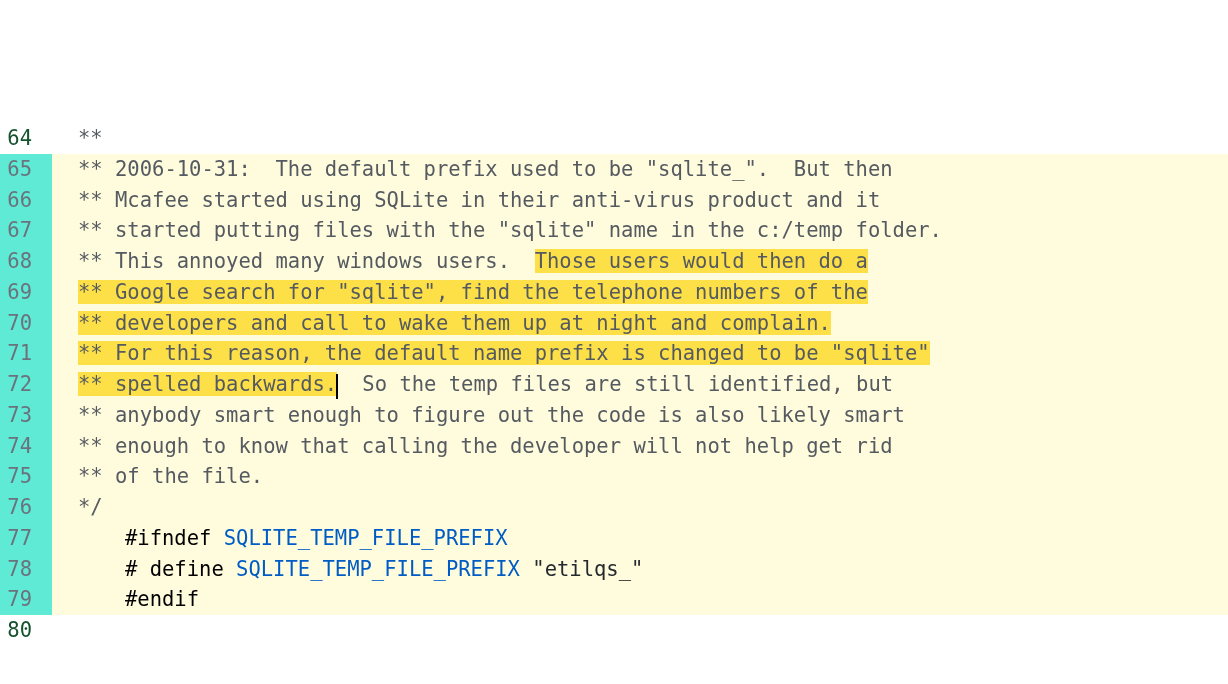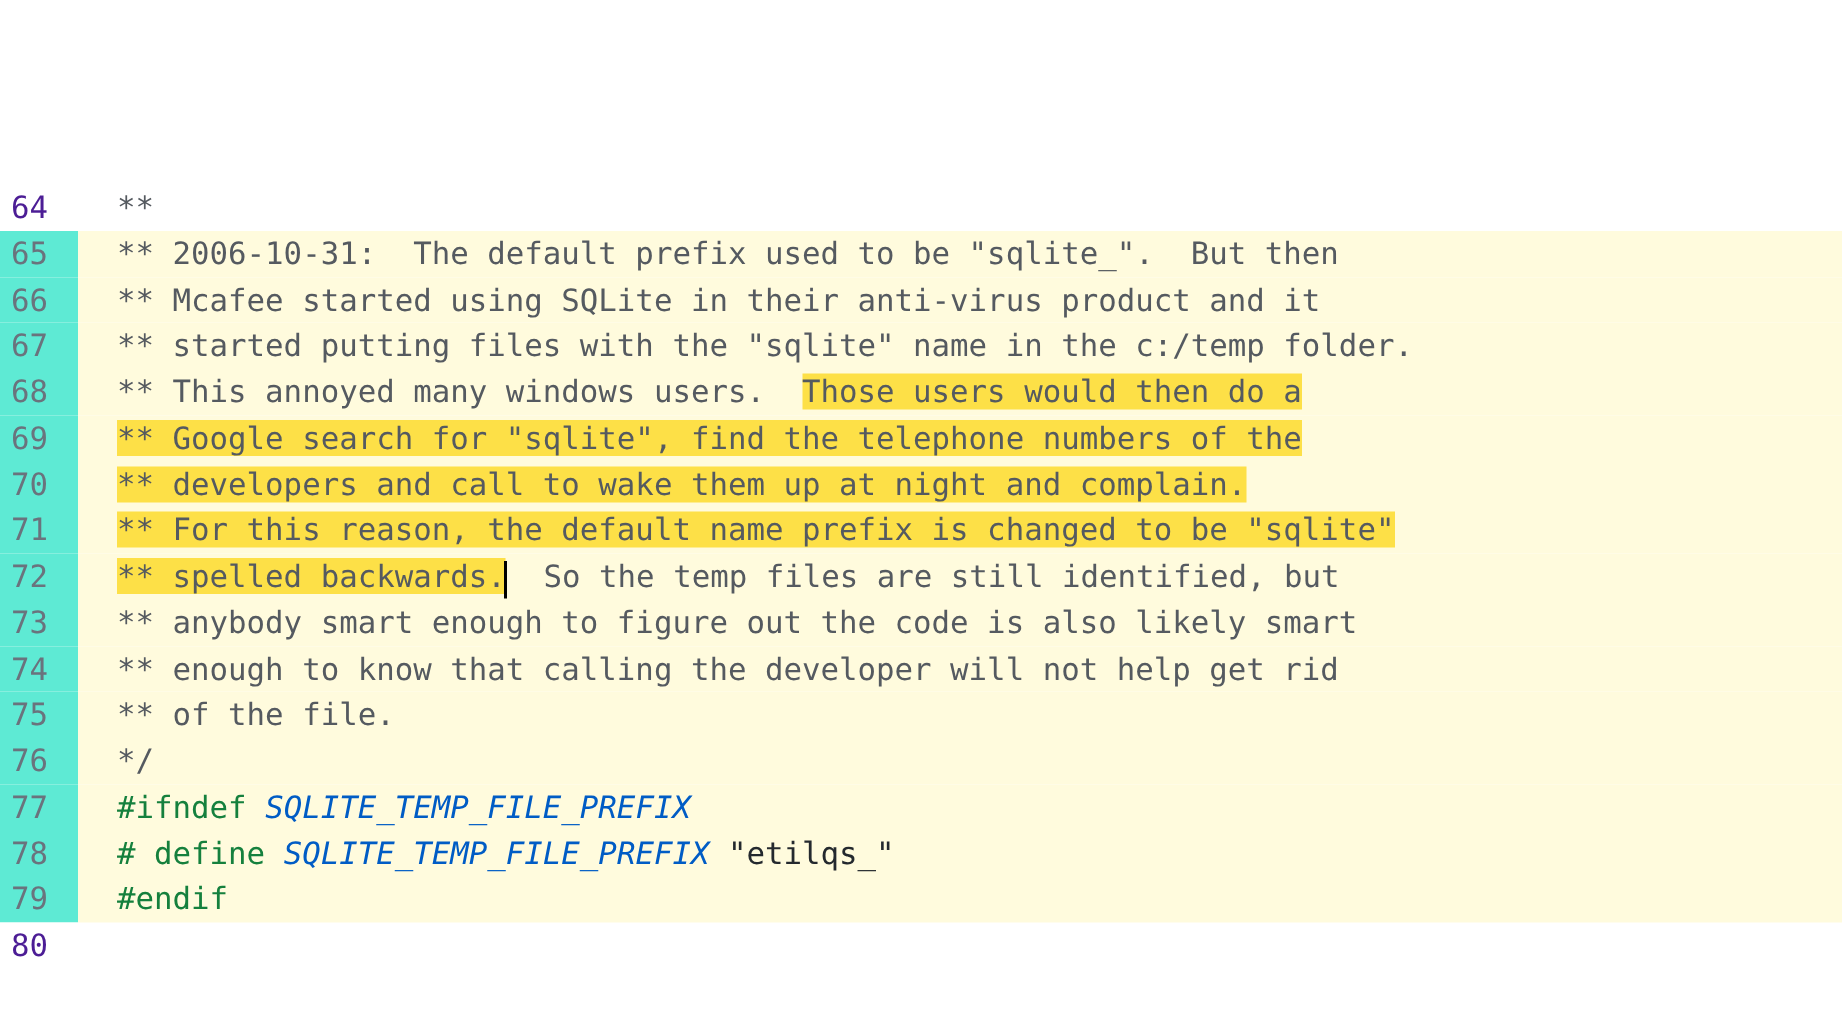--- a/index.html
+++ b/index.html
@@ -16,42 +16,42 @@
     }
     .line {
       display: table-row;
     }
     .line-num {
       display: table-cell;
       width: 52px;
       padding-left: 4px;
       padding-right: 20px;
       text-align: right;
-      color: #4c1d95;
+      color: #14532d;
       background: #fff;
       user-select: none;
       vertical-align: top;
       font-variant-numeric: tabular-nums;
     }
     .line-content {
       display: table-cell;
       padding-left: 26px;
       padding-right: 10px;
       vertical-align: top;
     }
     .hl .line-content, .hl .line-num {
       background: #fffbdd;
     }
     .hl .line-num {
       background: #5eead4;
       color: #6a737d;
     }
     .comment { color: #555a60; }
-    .directive { color: #15803d; }
-    .macro { color: #005cc5; font-style: italic; }
+    .directive { color: #000000; margin-left: 47px; }
+    .macro { color: #005cc5; }
     .str { color: #24292e; }
     .sel {
       background: #fde047;
     }
     .cursor {
       display: inline-block;
       width: 1.5px;
       height: 1.2em;
       background: #000;
       vertical-align: text-top;

